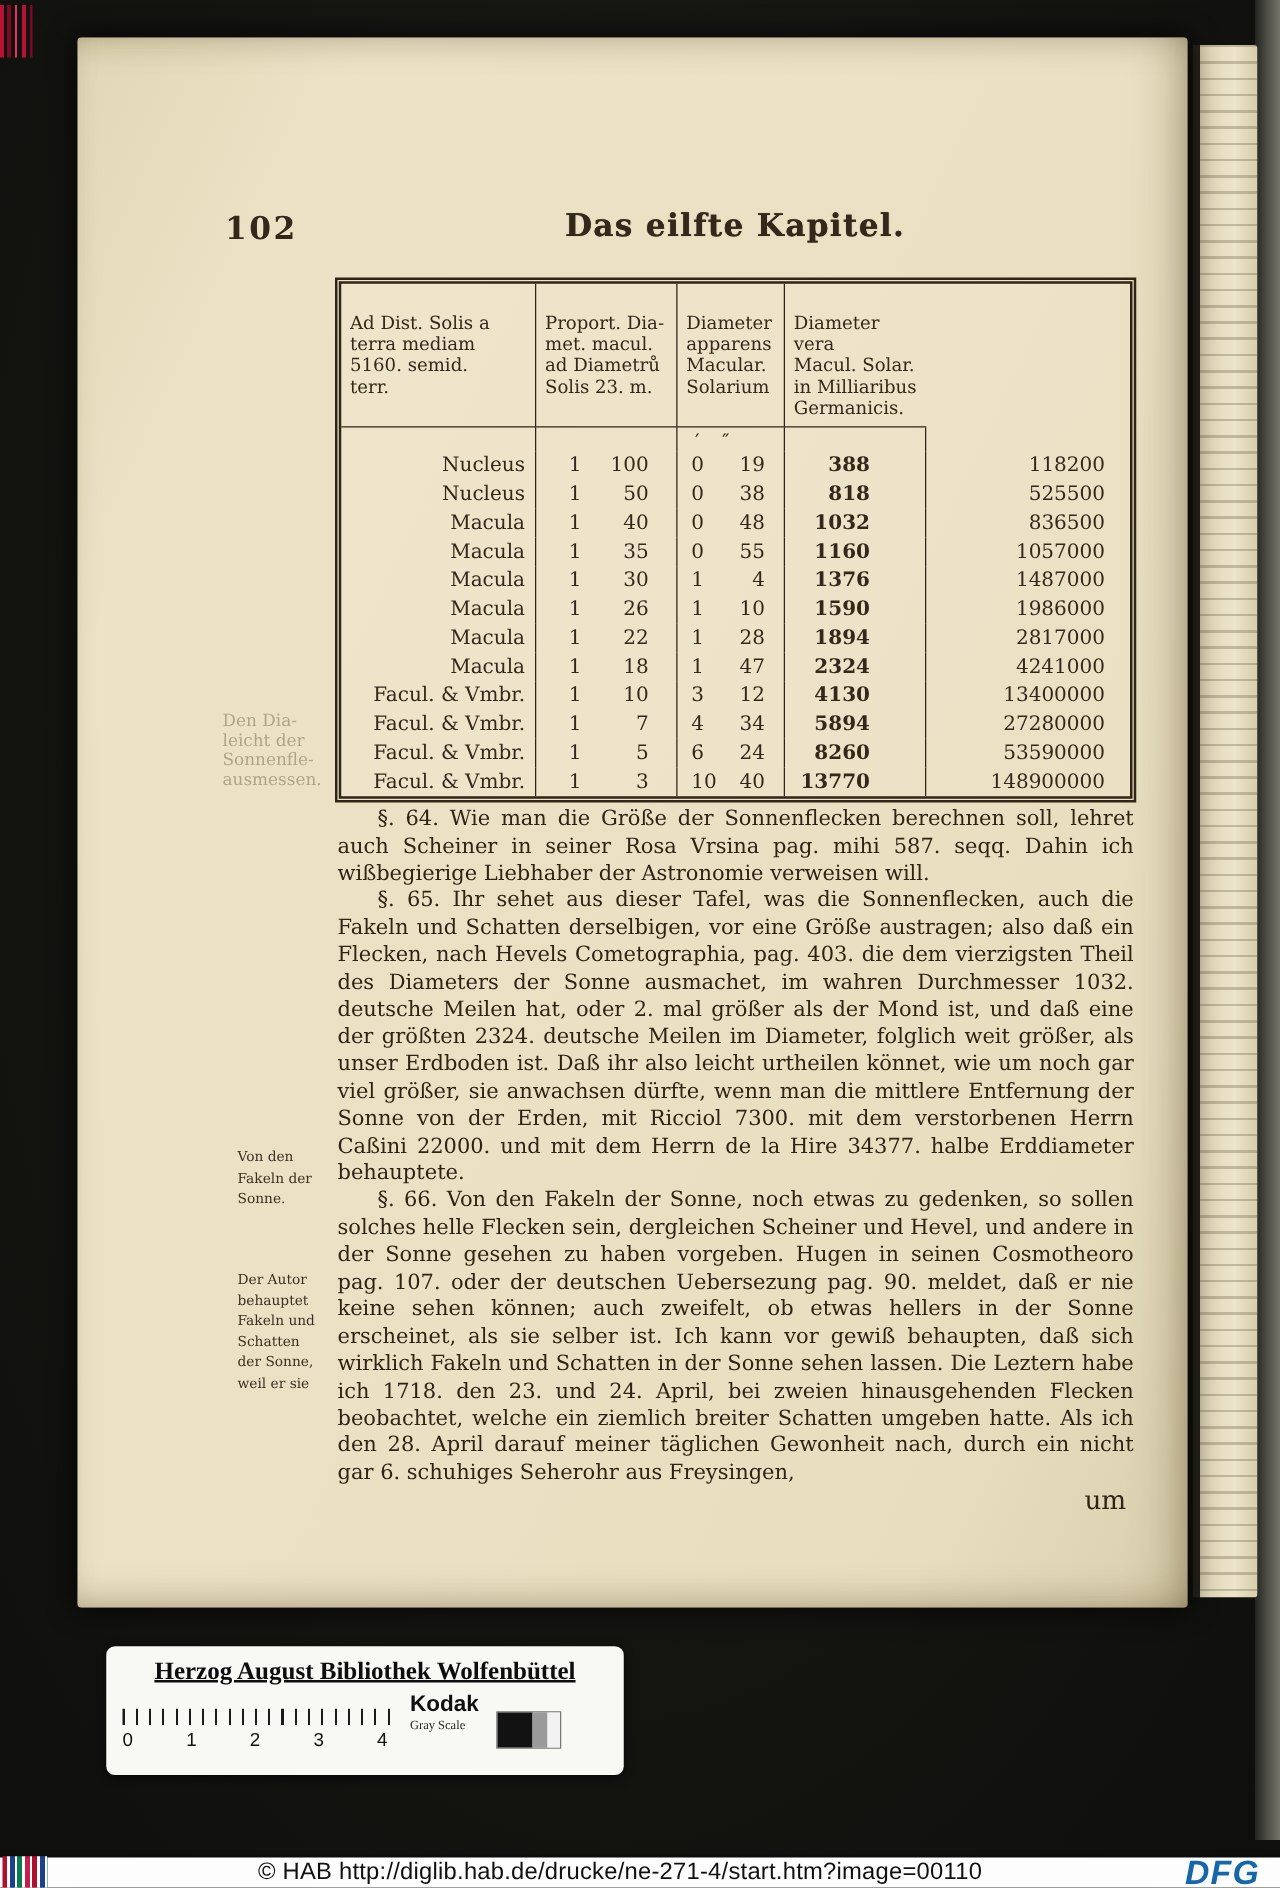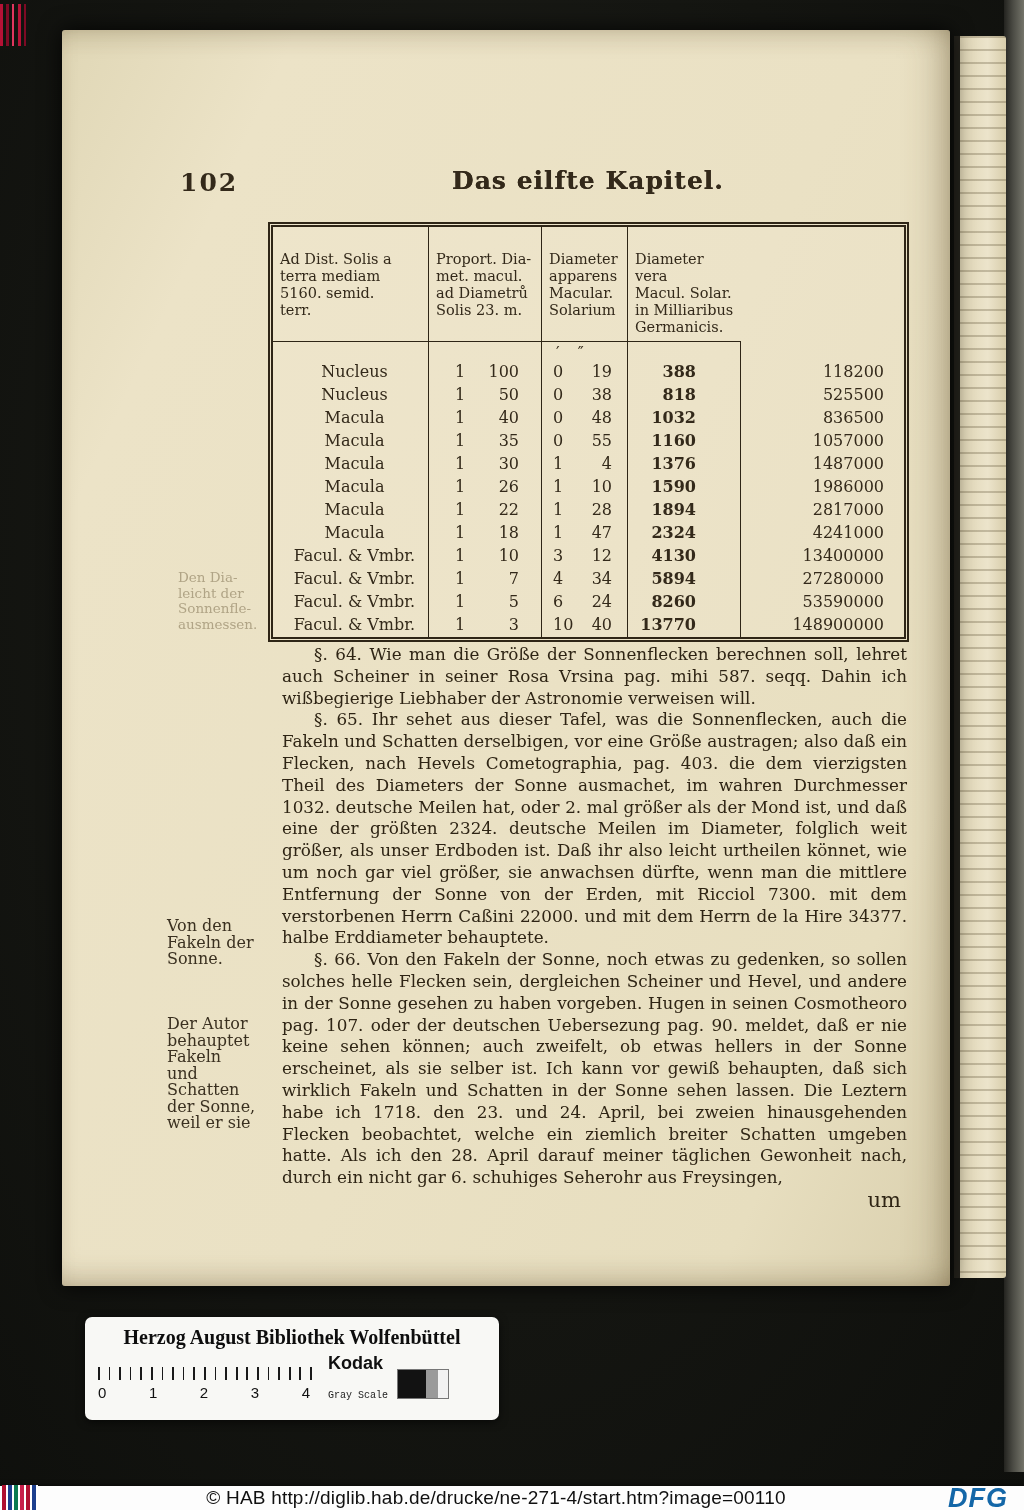--- a/index.html
+++ b/index.html
@@ -38,45 +38,45 @@
   .thead, .unit-row, .trow { display:grid; grid-template-columns:156px 113px 86px 113px 1fr; }
   .hcell { font-size:14.5px; line-height:17px; padding:24px 3px 5px 7px; min-height:88px; white-space:pre-line; border-right:1.5px solid #2e2516; border-bottom:1.5px solid #2e2516; font-weight:500; }
   .hcell:last-child { border-right:none; }
   .unit-row { height:19px; }
   .unit-row .tc { border-right:1.5px solid #2e2516; }
   .unit-row .tc:last-child { border-right:none; }
   .unit-c3 { display:flex; gap:18px; padding-left:14px; font-size:14px; }
   .trow { height:23px; }
   .tc { border-right:1.5px solid #2e2516; font-size:16px; line-height:22px; overflow:hidden; }
   .trow .tc:last-child, .unit-row .tc:last-child { border-right:none; }
-  .c1 { text-align:center; padding-right:8px;padding-left:16px; }
+  .c1 { text-align:right; padding-right:8px;padding-left:16px; }
   .c2 { display:flex; justify-content:space-between; padding:0 22px 0 26px; }
   .c3 { display:flex; justify-content:space-between; padding:0 15px 0 11px; }
   .c4 { text-align:right; padding-right:44px;font-weight:bold; }
   .c5 { text-align:right; padding-right:20px; }
 
   
   .body-text { position:absolute; left:208px; top:614px; width:637px; }
-  .body-text p { font-size:16.8px; line-height:21.8px; text-align:justify; text-indent:32px; color:#2e2414;margin-left:12px; }
+  .body-text p { font-size:16.8px; line-height:21.8px; text-align:justify; text-indent:32px; color:#2e2414; }
   .catchword { text-align:right; font-size:21px; line-height:22px; padding-right:6px; color:#2e2414; }
 
-  .mnote { position:absolute; left:105px; width:90px; font-size:16px; line-height:16.5px; white-space:pre-line; color:#3a3020; }
+  .mnote { position:absolute; left:128px; width:90px; font-size:11px; line-height:16.5px; white-space:pre-line; color:#3a3020; }
   .mnote-1 { top:888px; }
   .mnote-2 { top:986px; }
   .show-through { position:absolute; left:116px; top:540px; width:92px; font-size:13.5px; line-height:15.5px; white-space:pre-line; color:#b0a486; }
 
   
   .label-card { position:absolute; left:85px; top:1317px; width:414px; height:103px; background:#f8f8f5; border-radius:7px; box-shadow:0 2px 8px rgba(0,0,0,.6); }
-  .label-title { text-align:center; margin-top:9px; font-family:"Liberation Serif",serif; font-weight:bold; font-size:20px; color:#0d0d0d; }
+  .label-title { text-align:center; margin-top:9px; font-family:"Liberation Serif",serif; font-weight:bold; font-size:20px; color:#0d0d0d;text-decoration:underline; }
   .ruler { position:absolute; left:13px; top:50px; width:222px; }
   .ruler-ticks { height:13px; background:repeating-linear-gradient(90deg,#1a1a1a 0 1.7px, transparent 1.7px 10.6px); }
   .ruler-numbers { display:flex; justify-content:space-between; width:212px; margin-top:4px; font-family:"Liberation Sans",sans-serif; font-size:15px; color:#111; }
   .kodak-block { position:absolute; left:243px; top:36px; }
   .kodak-word { font-family:"Liberation Sans",sans-serif; font-weight:bold; font-size:18px; color:#101010; }
-  .kodak-sub { font-family:Liberation Mono, monospace; font-size:10px; color:#222; margin-top:16px; }
+  .kodak-sub { font-family:Liberation Serif, serif; font-size:10px; color:#222; margin-top:1px; }
   .patch { position:absolute; left:312px; top:52px; width:52px; height:30px; display:flex; border:1px solid #777; }
   .patch-black { width:28px; background:#121212; }
   .patch-gray { width:12px; background:#9a9a9a; }
   .patch-white { flex:1; background:#f2f2f2; }
 
   
   .copy-bar { position:absolute; left:0; bottom:0; width:1024px; height:24px; background:#fdfdfd; display:flex; align-items:center; box-shadow:0 -1px 4px rgba(0,0,0,.5); }
   .copy-text { flex:1; text-align:center; font-family:"Liberation Sans",sans-serif; font-size:19px; color:#101010; letter-spacing:.2px; }
   .dfg { margin-right:16px; font-family:"Liberation Sans",sans-serif; font-weight:bold; font-style:italic; font-size:27px; color:#1467a8; letter-spacing:1px; }
 </style>

